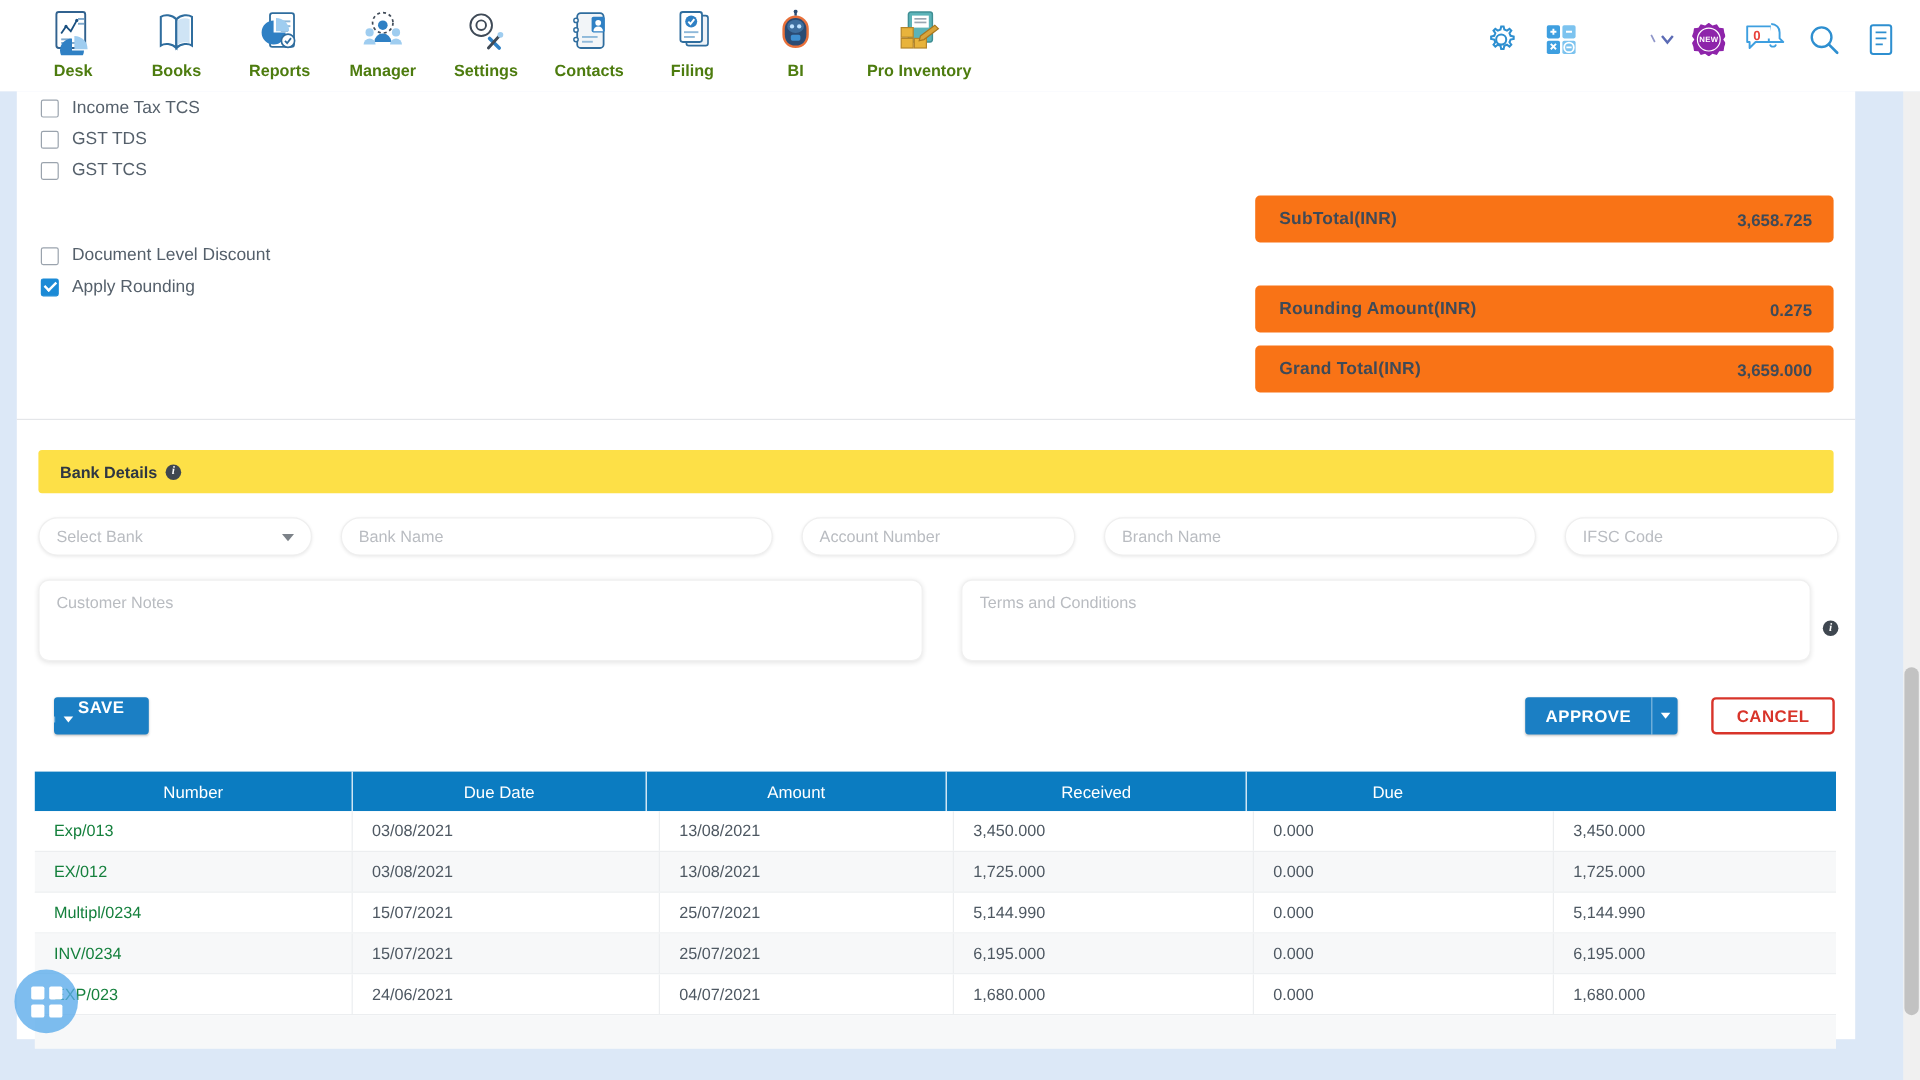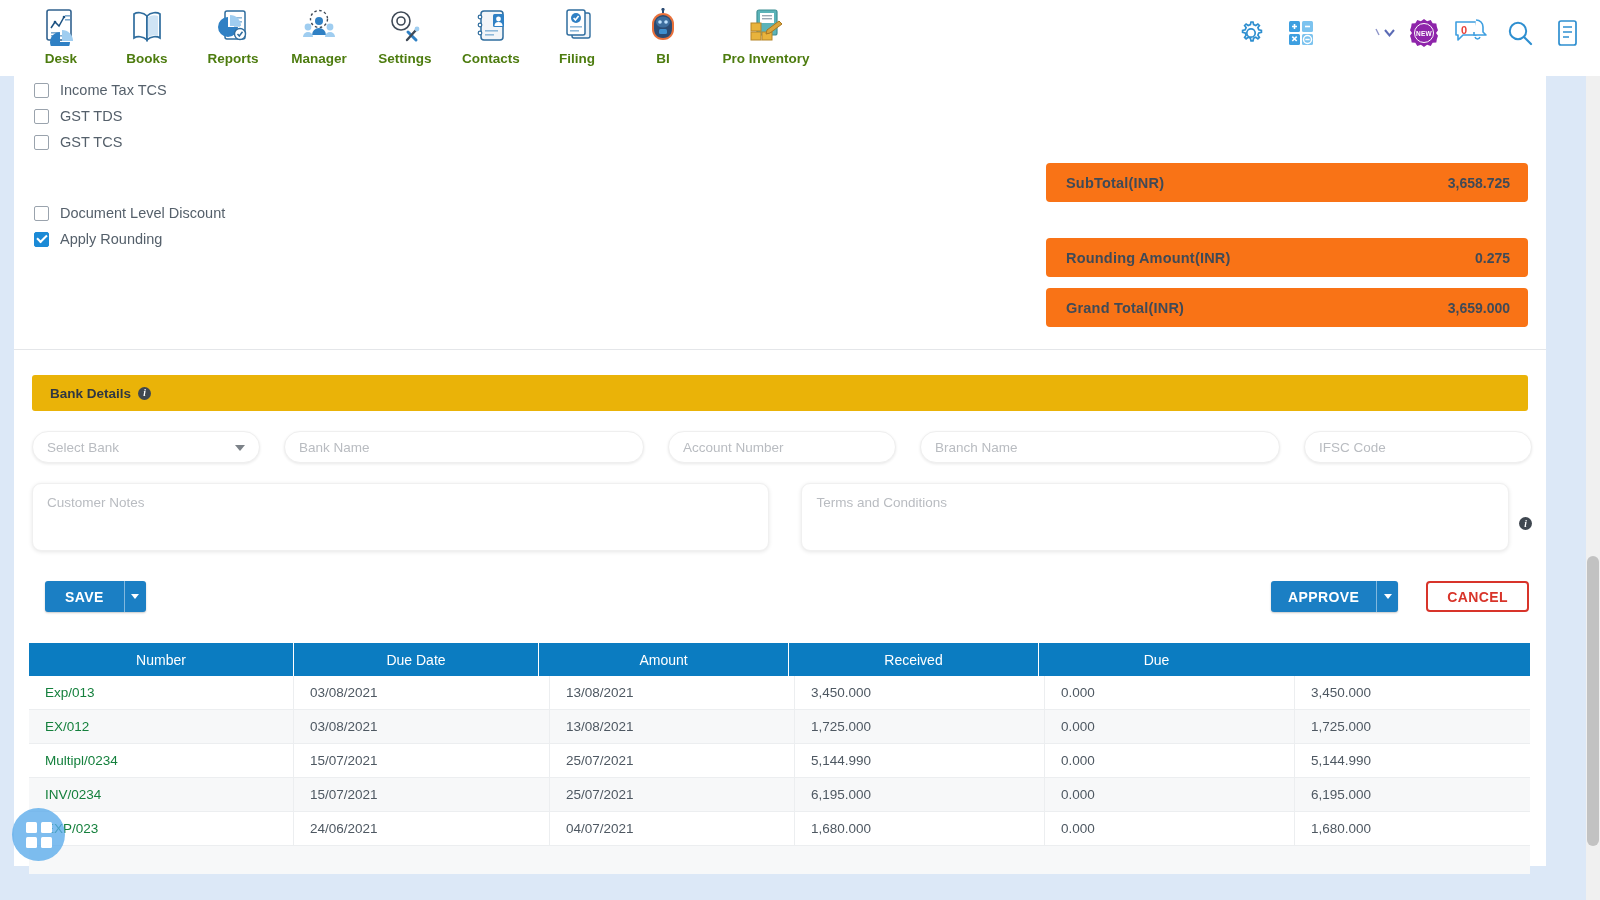--- a/index.html
+++ b/index.html
@@ -110,21 +110,21 @@
   .tspace-a { height: 36px; }
   .tspace-b { height: 11px; }
 
   .hr-main {
     position: absolute; left: 0; top: 273px; width: 1532px; height: 1px; background: #e4e6e9;
   }
 
   
   .bank-hdr {
     position: absolute; left: 18px; top: 299px; width: 1496px; height: 36px;
-    background: #eab308; border-radius: 3px;
+    background: #fde047; border-radius: 3px;
     display: flex; align-items: center; padding-left: 18px; gap: 7px;
   }
   .bank-hdr .t { font-size: 13.5px; font-weight: bold; color: #2f3742; }
   .info-dot {
     width: 13px; height: 13px; border-radius: 50%; background: #3f4750;
     color: #fff; font-size: 9.5px; font-weight: bold; font-style: italic;
     display: inline-flex; align-items: center; justify-content: center;
     font-family: "Liberation Serif", serif;
   }
 
@@ -157,20 +157,21 @@
   .ta.notes { width: 740px; margin-right: 32px; }
   .ta.terms { width: 710px; margin-right: 10px; }
   .ta-info { margin-top: 34px; }
 
   
   .btn-save {
     position: absolute; left: 31px; top: 505px;
     height: 31px; display: flex; align-items: stretch;
     background: #1b7fc4; border-radius: 3px; cursor: pointer;
     box-shadow: 0 1px 2px rgba(0,0,0,0.22);
+    flex-direction: column;
   }
   .btn-save .main {
     display: flex; align-items: center; padding: 0 20px;
     color: #fff; font-size: 14px; font-weight: bold; letter-spacing: .4px;
   }
   .btn-save .split {
     width: 22px; display: flex; align-items: center; justify-content: center;
     border-left: 1px solid rgba(255,255,255,0.45);
   }
   .dn-caret { width:0;height:0;border-left:4.5px solid transparent;border-right:4.5px solid transparent;border-top:5px solid #fff; }

